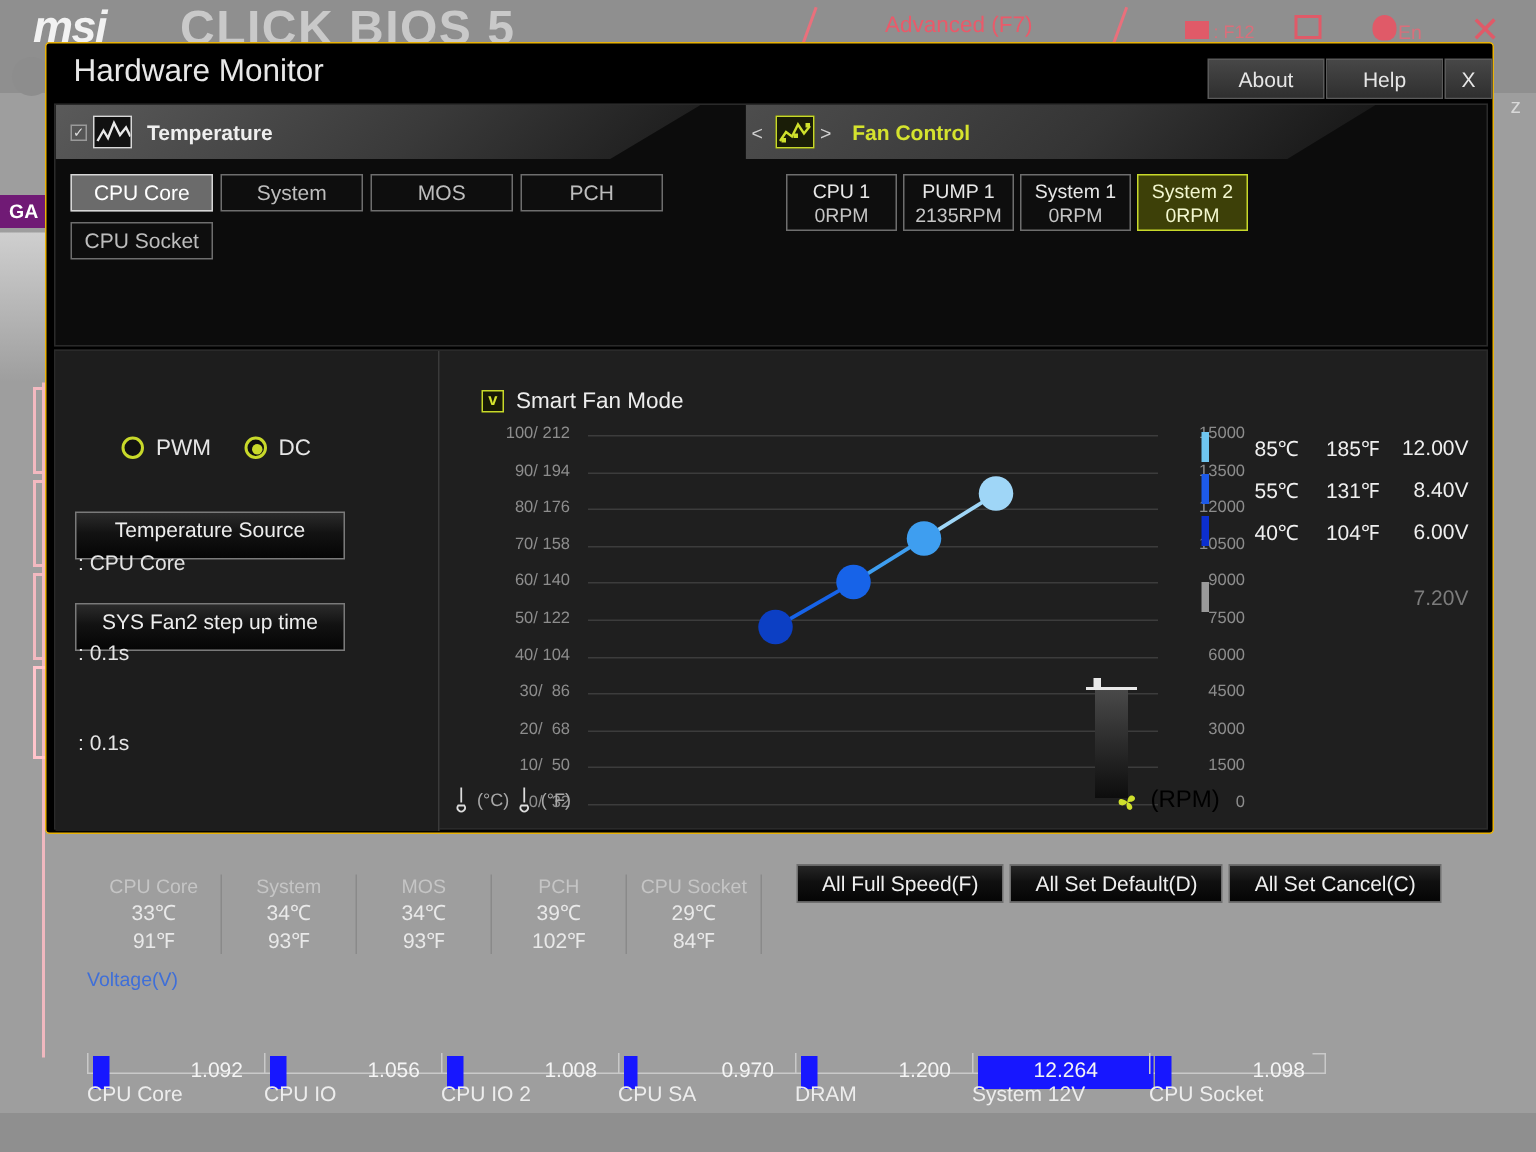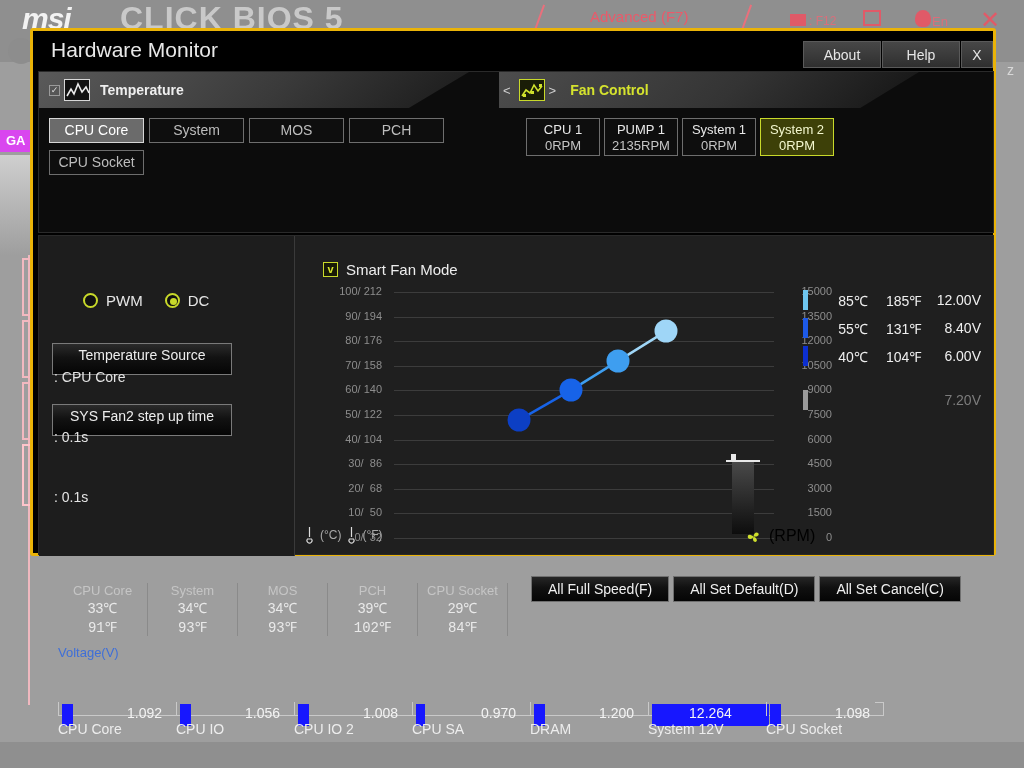--- a/index.html
+++ b/index.html
@@ -35,39 +35,39 @@
   #bios-bg .slash1 { position:absolute; left:538px; top:4px; width:2px; height:30px; background:#e9707c; transform: rotate(20deg);}
   #bios-bg .slash2 { position:absolute; left:745px; top:4px; width:2px; height:30px; background:#e9707c; transform: rotate(20deg);}
   #bios-bg .f12 { position:absolute; left:790px; top:14px; font-size:12px; color:#d96f7b;}
   #bios-bg .f12 .sq { display:inline-block; width:16px; height:12px; background:#e05a68; vertical-align:-1px; margin-right:3px;}
   #bios-bg .icn2 { position:absolute; left:863px; top:10px; width:18px;height:16px; border:2px solid #e05a68;}
   #bios-bg .icn3 { position:absolute; left:915px; top:10px; width:16px;height:17px; background:#e05a68; border-radius:50% 50% 40% 40%;}
   #bios-bg .en { position:absolute; left:932px; top:14px; font-size:13px; color:#d96f7b;}
   #bios-bg .xmark { position:absolute; left:980px; top:6px; font-size:24px; color:#e05a68;}
   #bios-bg .ga-tag {
     position: absolute; left: 0px; top: 130px; width: 36px; height: 22px;
-    background: #d946ef; color: #fff; font-size: 13px; font-weight: bold;
+    background: #701a75; color: #fff; font-size: 13px; font-weight: bold;
     padding-left: 6px; line-height: 22px;
   }
   #bios-bg .panel-grad {
     position:absolute; left:0; top:155px; width:32px; height:100px;
     background: linear-gradient(180deg, #cfcfcf, #9e9e9e);
   }
   #bios-bg .ln { position:absolute; left:28px; width:2px; background:#f0b8bf; }
   #bios-bg .sidebox { position:absolute; left:22px; border:2px solid #f3b9c0; }
   #bios-bg .rightz { position:absolute; right:10px; top:62px; font-size:14px; color:#d8d8d8;}
   #bios-bg .circ { position:absolute; left:8px; top:38px; width:26px;height:26px;border-radius:50%; background:#8d8d8d;}
   #bios-bg .bot-strip {position:absolute; left:0; bottom:0; width:1024px; height:26px; background:#8f8f8f;}
 
   
   #hw-window {
     position: absolute; left: 30px; top: 28px;
     width: 966px; height: 528px;
     background: #000;
-    border: 3px solid #eab308;
+    border: 1px solid #eab308;
     border-radius: 3px;
   }
   .win-title {
     position: absolute; left: 18px; top: 7px;
     font-size: 21px; color: #e8e8e8;
   }
   .win-btns { position: absolute; right: 0px; top: 10px; display: flex; }
   .win-btn {
     height: 27px; line-height: 26px;
     padding: 0 14px; margin-left: 1px;
@@ -198,21 +198,21 @@
 
   
   .sensor-strip { position: absolute; left: 30px; top: 583px; width: 966px; height: 58px; }
   .sensor-cells { position: absolute; left: 28px; top: 0; display: flex; }
   .sensor-cell {
     width: 90px; text-align: center; color: #e9e9e9;
     border-right: 1px solid #8a8a8a; padding: 0 4px;
   }
   .sensor-cell .nm { font-size: 13px; color: #c5c5c5; }
   .sensor-cell .c  { font-size: 14px; }
-  .sensor-cell .f  { font-size: 14px; font-family: Liberation Mono, monospace; }
+  .sensor-cell .f  { font-size: 14px; }
 
   .volt-title { position: absolute; left: 58px; top: 645px; font-size: 13px; color: #3f6fd8; }
 
   .volt-strip { position: absolute; left: 30px; top: 688px; width: 966px; height: 48px; }
   .volt-axis { position: absolute; left: 28px; top: 27px; width: 826px; height: 1px; background: #c9c9c9; }
   .volt-item { position: absolute; top: 0; }
   .volt-tickL { position: absolute; left: 0; top: 14px; width: 1px; height: 14px; background: #c9c9c9; }
   .volt-bar { position: absolute; top: 16px; height: 22px; background: #1717ff; }
   .volt-num { position: absolute; top: 17px; font-size: 14px; color: #f4f4f4; text-align: right; }
   .volt-name { position: absolute; top: 33px; font-size: 14px; color: #ededed; }

